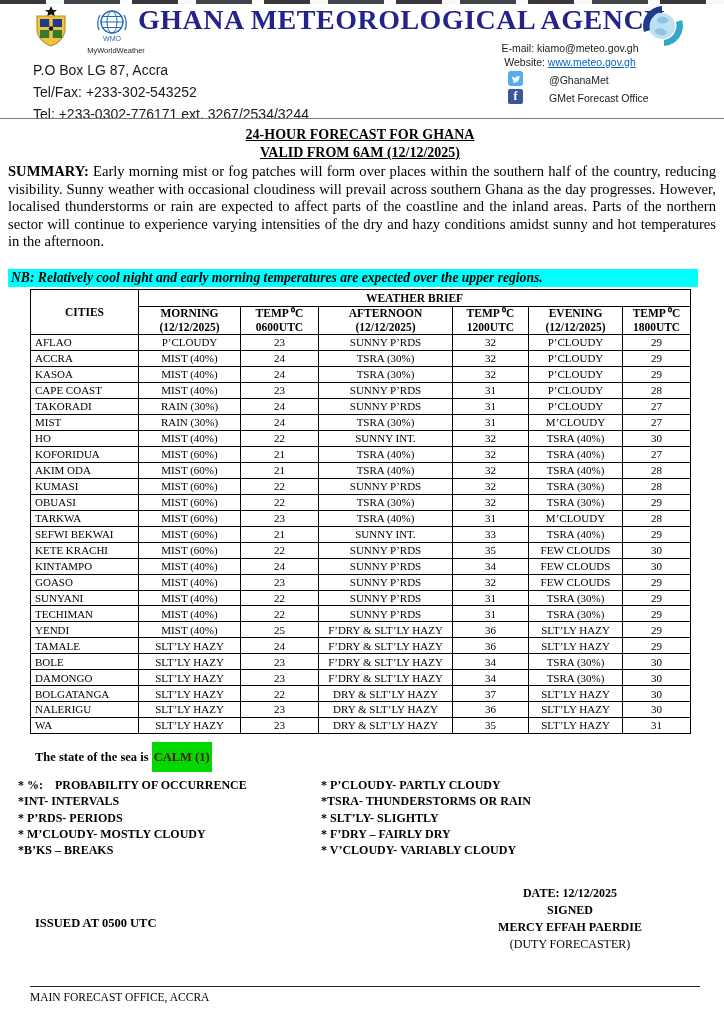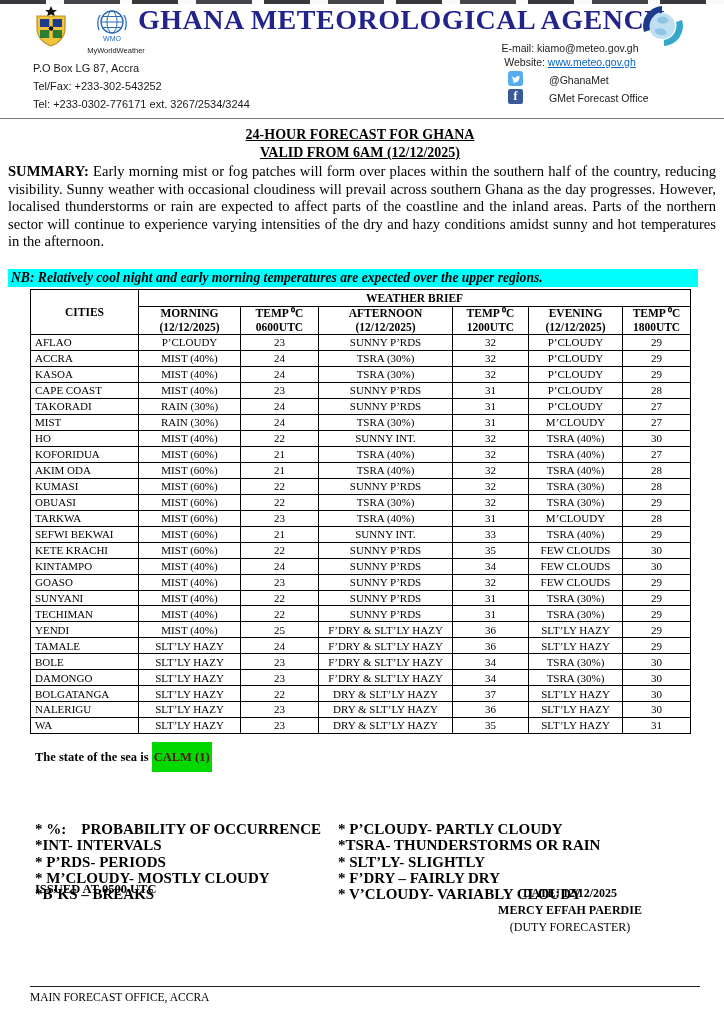--- a/index.html
+++ b/index.html
@@ -21,21 +21,21 @@
   .wmo-caption { position:absolute; left:76px; top:46px; width:80px; text-align:center;
     font-family:"Liberation Sans",sans-serif; font-size:7.5px; color:#222; }
   .agency-title {
     position:absolute; left:138px; top:4px; width:500px; text-align:center;
     font-size:28px; font-weight:bold; color:#23238c; letter-spacing:.5px; white-space:nowrap;
   }
   .gmet-logo { position:absolute; left:638px; top:2px; width:50px; height:48px; }
 
   .contact-left {
     position:absolute; left:33px; top:62px;
-    font-family:"Liberation Sans",sans-serif; font-size:11px; color:#1a1a1a;
+    font-family:"Liberation Sans",sans-serif; font-size:14px; color:#1a1a1a;
   }
   .contact-left div { margin-bottom:6px; }
   .contact-right {
     position:absolute; left:440px; top:42px; width:260px; text-align:center;
     font-family:"Liberation Sans",sans-serif; font-size:10.5px; color:#1a1a1a;
   }
   .contact-right .line { margin-bottom:2px; }
   .weblink { color:#0563c1; text-decoration:underline; }
   .social-row { display:flex; align-items:flex-end; text-align:left; margin:3px 0 0 68px; }
   .social-row .icon { width:15px; height:15px; margin-right:26px; flex:0 0 auto; }
@@ -63,27 +63,27 @@
   .forecast-table thead th { font-size:11.5px; font-weight:bold; text-align:center; vertical-align:middle; }
   th.cities-h { text-align:left; vertical-align:top; padding:2px 5px; font-size:11.5px; }
   th.brief-h { padding:2px; }
   .colhead span { display:block; line-height:13.5px; }
   .forecast-table tbody td { font-size:11px; line-height:12.6px; padding:1.2px 4px; text-align:center; }
   .forecast-table tbody td.c0 { text-align:left;margin-left:44px; }
 
   .sea-line { position:absolute; left:35px; top:750px; font-size:12.5px; font-weight:bold; }
   .sea-val { background:#00d800; color:#5a1010; padding:8px 2px; }
 
-  .legend { position:absolute; left:35px; top:780px; width:640px;
-    font-size:15px; font-weight:bold; display:flex;margin-top:44px; }
+  .legend { position:absolute; left:18px; top:780px; width:640px;
+    font-size:12px; font-weight:bold; display:flex; }
   .legend .col { width:285px; }
   .legend .col + .col { margin-left:18px; }
   .legend .col div { margin-bottom:4.5px; line-height:11.8px; white-space:pre; }
 
-  .issued { position:absolute; left:35px; top:882px; font-size:12.5px; font-weight:bold; }
+  .issued { position:absolute; left:35px; top:916px; font-size:12.5px; font-weight:bold; }
 
   .signature { position:absolute; left:450px; top:885px; width:240px; text-align:center;
     font-size:12px; font-weight:bold; line-height:17px; }
   .signature .role { font-weight:normal; }
 
   .footer-rule { position:absolute; left:30px; top:986px; width:670px; border-top:1.8px solid #222; }
   .footer-text { position:absolute; left:30px; top:991px; width:670px; display:flex;
     justify-content:space-between; font-size:11.5px; }
 </style>
 </head>
@@ -452,20 +452,21 @@
         <div>* SLT’LY- SLIGHTLY</div>
         <div>* F’DRY – FAIRLY DRY</div>
         <div>* V’CLOUDY- VARIABLY CLOUDY</div>
       </div>
   </div>
 
   <div class="issued">ISSUED AT 0500 UTC</div>
 
   <div class="signature">
     <div>DATE: 12/12/2025</div>
+    <div>SIGNED</div>
     <div>MERCY EFFAH PAERDIE</div>
     <div class="role">(DUTY FORECASTER)</div>
   </div>
 
   <div class="footer-rule"></div>
   <div class="footer-text">
     <span>MAIN FORECAST OFFICE, ACCRA</span>
   </div>
 </div>
 

